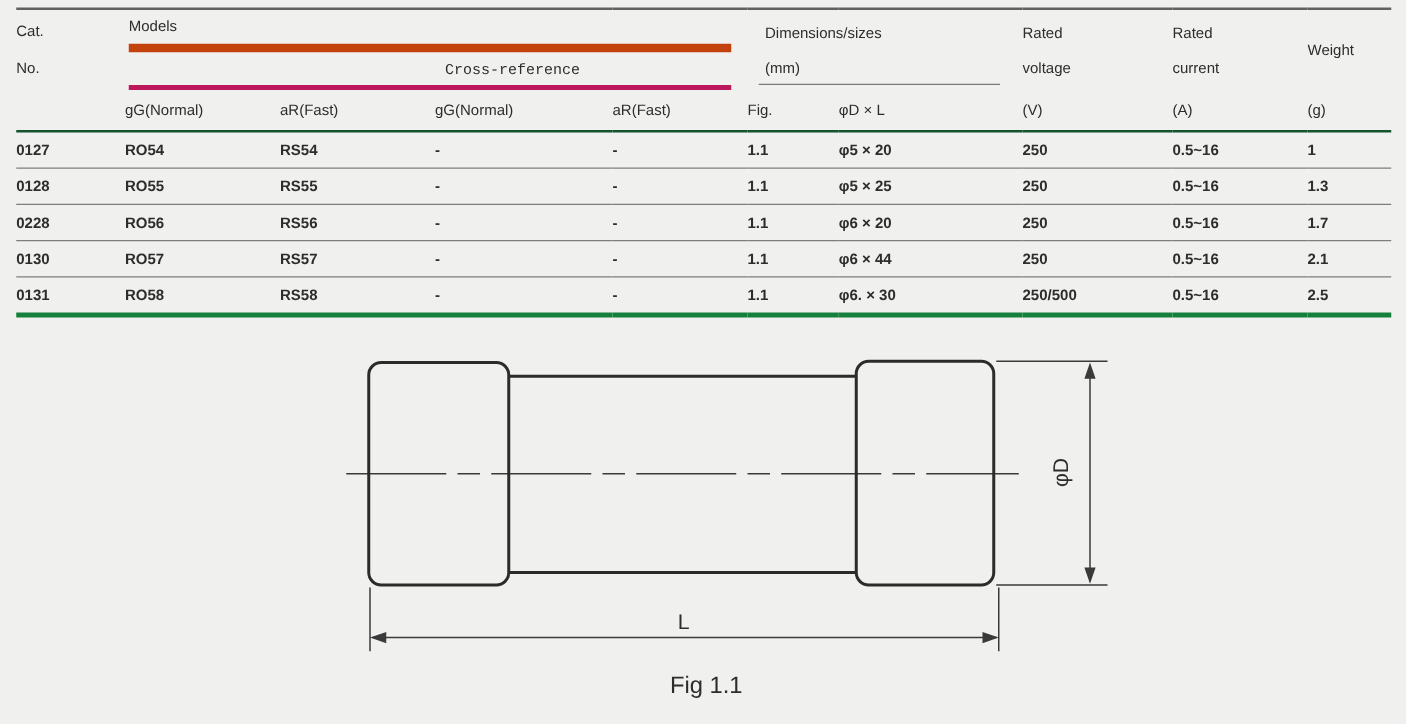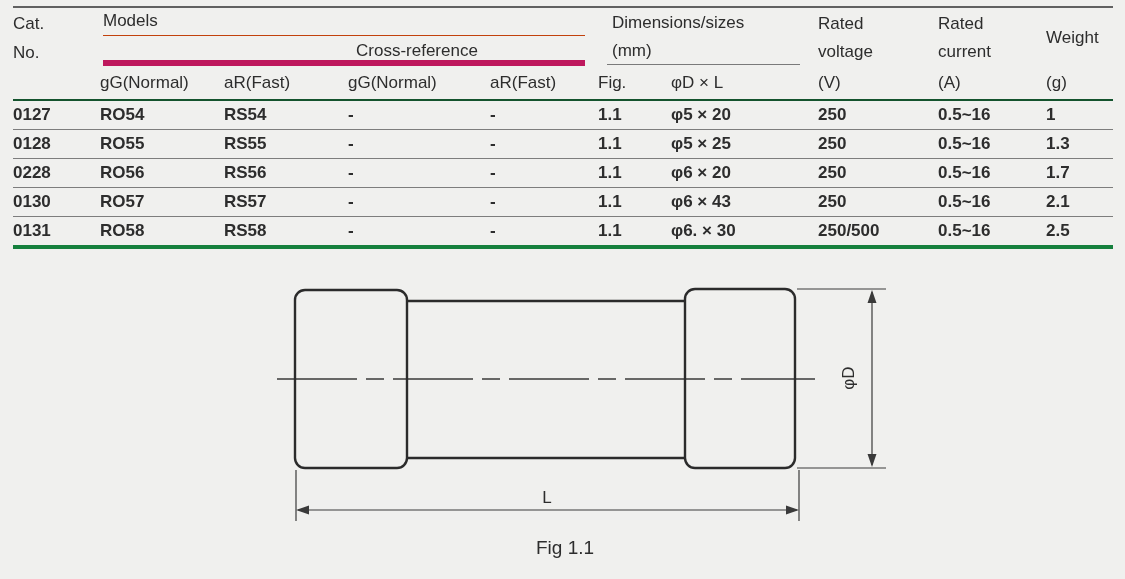--- a/index.html
+++ b/index.html
@@ -8,31 +8,31 @@
     background:#f0f0ee;
     font-family:"Liberation Sans","DejaVu Sans",sans-serif;
     color:#2d2d2d;
     -webkit-font-smoothing:antialiased;
   }
   
   table.spec{
     position:absolute;left:13px;top:6px;width:1100px;
     border-collapse:collapse;table-layout:fixed;
     border-top:2px solid #616161;
-    font-size:17px;color:#2d2d2d;
+    font-size:12px;color:#2d2d2d;
   }
   table.spec td{padding:0;vertical-align:middle;overflow:hidden;white-space:nowrap;}
   tr.hr1 td{height:28px;}
   tr.hr2 td{height:30px;}
   tr.hr3 td{height:32px;border-bottom:2px solid #14532d;vertical-align:middle;}
   td.vtop{vertical-align:top;}
   .catcell{line-height:29px;padding-top:2px;}
   .twolines{line-height:28px;padding-top:1px;}
-  .models-inner{height:27px;line-height:26px;border-bottom:1px solid #c2410c;margin:0 13px 0 3px;}
-  .cross-inner{height:29px;line-height:27px;border-bottom:6px solid #be185d;margin:0 13px 0 3px;padding-left:253px;box-sizing:border-box;}
+  .models-inner{height:27px;line-height:26px;border-bottom:7px solid #c2410c;margin:0 13px 0 3px;}
+  .cross-inner{height:29px;line-height:27px;border-bottom:4px solid #be185d;margin:0 13px 0 3px;padding-left:253px;box-sizing:border-box;font-family:Liberation Mono, monospace;}
   .dim-inner{height:57px;line-height:28px;border-bottom:1px solid #7a7a7a;margin:0 18px 2px 9px;padding-left:5px;padding-top:1px;box-sizing:border-box;}
   tbody td{height:28px;border-bottom:1px solid #7d7d7d;font-weight:bold;}
   tbody tr:last-child td{border-bottom:4px solid #15803d;}
   .p1{padding-left:5px;} .p2{padding-left:3px;} .p3{padding-left:1px;}
   .p4{padding-left:3px;} .p5{padding-left:4px;} .p6{padding-left:14px;margin-left:35px;}
   .p7{padding-left:2px;margin-left:36px;} .p8{padding-left:12px;} .p9{padding-left:2px;}
   .p10{padding-left:4px;}
   
   svg.fig{position:absolute;left:0;top:250px;}
   svg.fig text{font-family:"Liberation Sans","DejaVu Sans",sans-serif;fill:#2d2d2d;}
@@ -135,21 +135,21 @@
       <td class="p9">0.5~16</td>
       <td class="p10">1.7</td>
     </tr>
     <tr>
       <td class="p1">0130</td>
       <td class="p2">RO57</td>
       <td class="p3">RS57</td>
       <td class="p4">-</td>
       <td class="p5">-</td>
       <td class="p6">1.1</td>
-      <td class="p7">φ6 × 43</td>
+      <td class="p7">φ6 × 44</td>
       <td class="p8">250</td>
       <td class="p9">0.5~16</td>
       <td class="p10">2.1</td>
     </tr>
     <tr>
       <td class="p1">0131</td>
       <td class="p2">RO58</td>
       <td class="p3">RS58</td>
       <td class="p4">-</td>
       <td class="p5">-</td>

